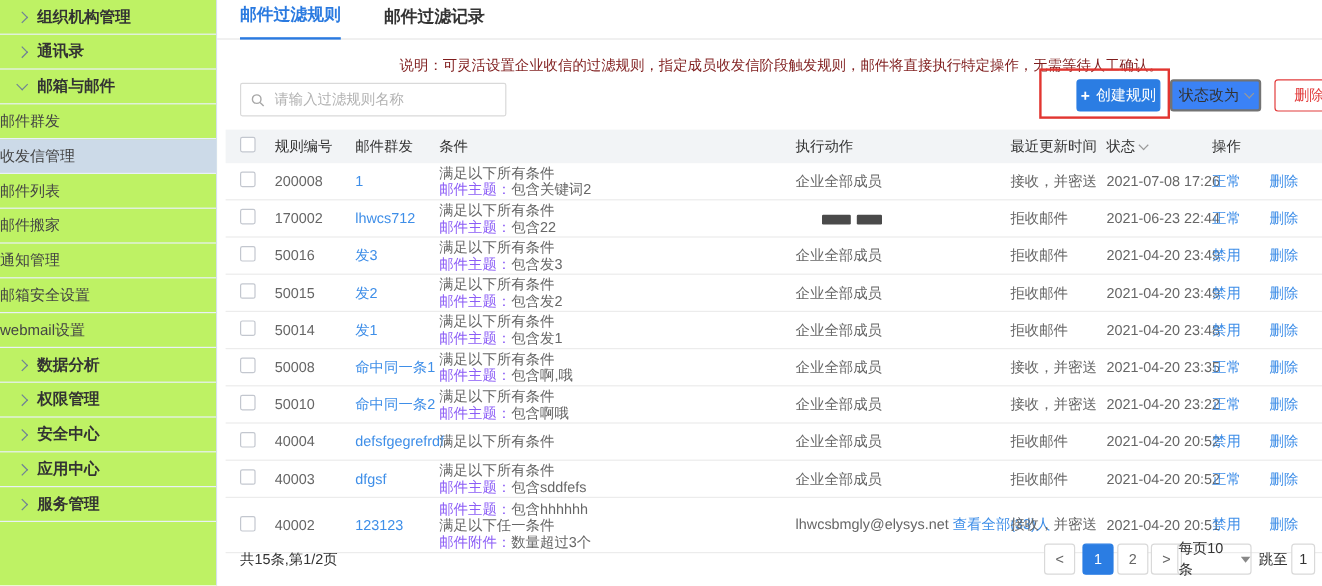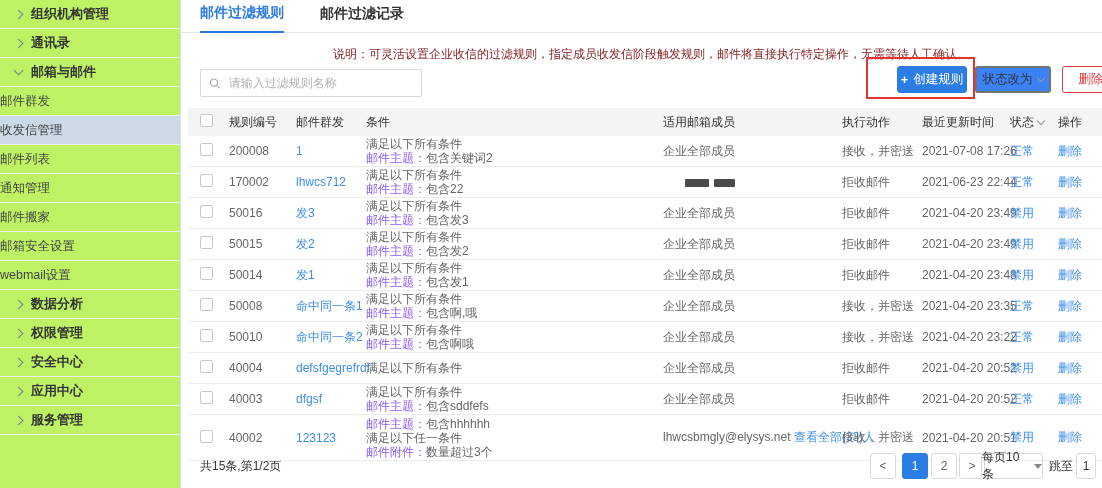--- a/index.html
+++ b/index.html
@@ -90,22 +90,22 @@
         <span class="chev right"></span>
         <span>通讯录</span>
       </div>
       <div class="sb-item sb-top">
         <span class="chev down"></span>
         <span>邮箱与邮件</span>
       </div>
       <div class="sb-item sb-sub">邮件群发</div>
       <div class="sb-item sb-sub selected">收发信管理</div>
       <div class="sb-item sb-sub">邮件列表</div>
+      <div class="sb-item sb-sub">邮件搬家</div>
       <div class="sb-item sb-sub">通知管理</div>
-      <div class="sb-item sb-sub">邮件搬家</div>
       <div class="sb-item sb-sub">邮箱安全设置</div>
       <div class="sb-item sb-sub">webmail设置</div>
       <div class="sb-item sb-top">
         <span class="chev right"></span>
         <span>数据分析</span>
       </div>
       <div class="sb-item sb-top">
         <span class="chev right"></span>
         <span>权限管理</span>
       </div>
@@ -154,21 +154,20 @@
       <span>删除</span>
     </div>
   </div>
 
   <div class="table">
     <div class="thead" id="thead">
         <div class="cell"><span class="cb"></span></div>
         <div class="cell">规则编号</div>
         <div class="cell">邮件群发</div>
         <div class="cell">条件</div>
-        <div class="cell">适用邮箱成员</div>
         <div class="cell">执行动作</div>
         <div class="cell">最近更新时间</div>
         <div class="cell hdr-status">
           <span>状态</span>
           <span class="chev-sm"></span>
         </div>
         <div class="cell">操作</div>
       </div>
     <div id="tbody">
         <div class="trow h2">

